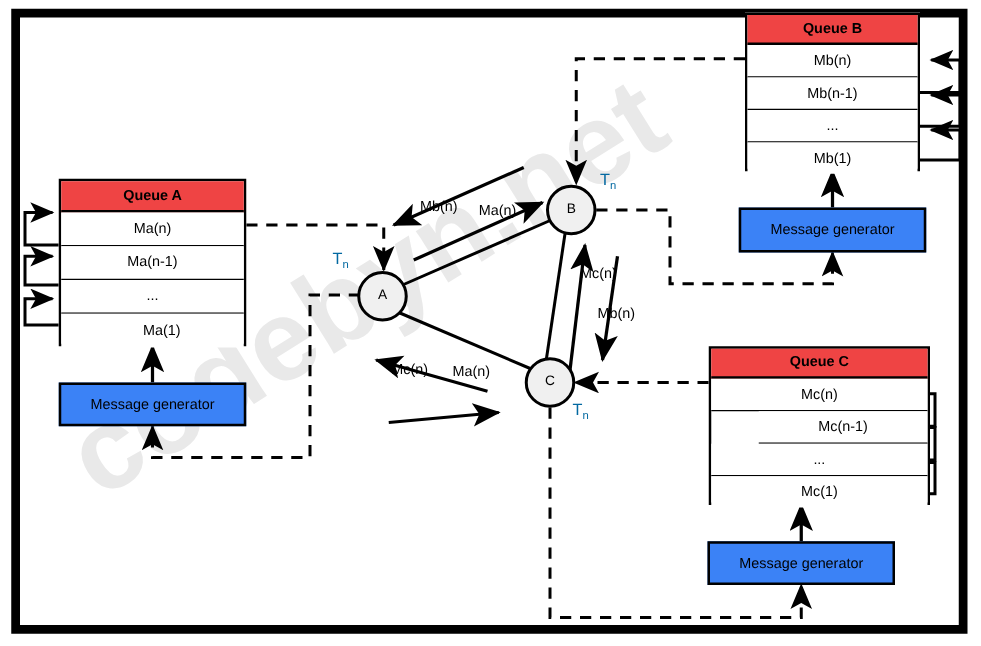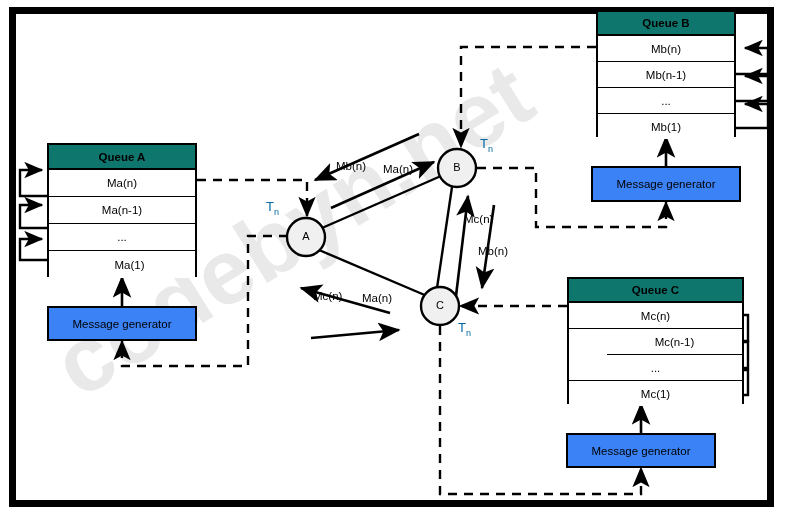--- a/index.html
+++ b/index.html
@@ -40,21 +40,21 @@
   }
   .qbox {
     position: absolute;
     box-sizing: border-box;
     border: 2.5px solid #000000;
     background: #ffffff;
   }
   .qhdr {
     box-sizing: border-box;
     border-bottom: 2.5px solid #000000;
-    background: #0f766e;
+    background: #ef4444;
     font-weight: bold;
     font-size: 11.5px;
     color: #000;
     display: flex;
     align-items: center;
     justify-content: center;
   }
   .qrow {
     box-sizing: border-box;
     border-bottom: 1.6px solid #000000;

